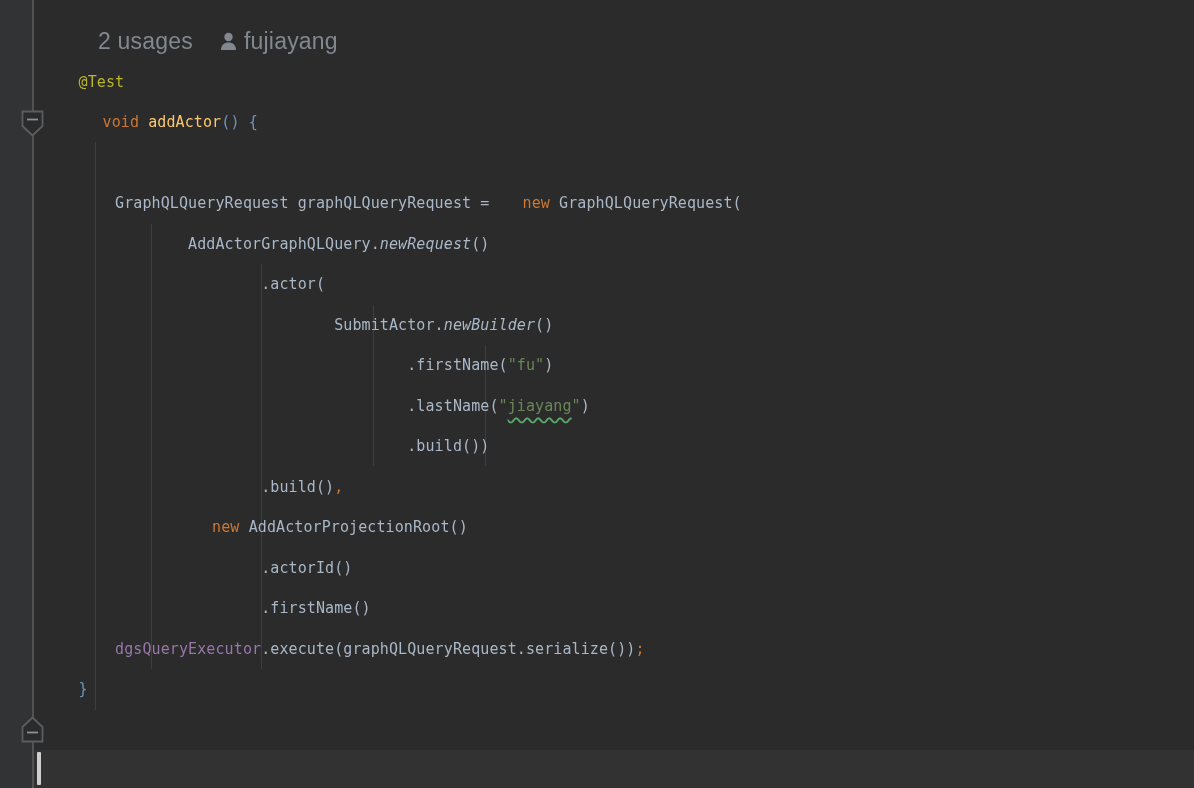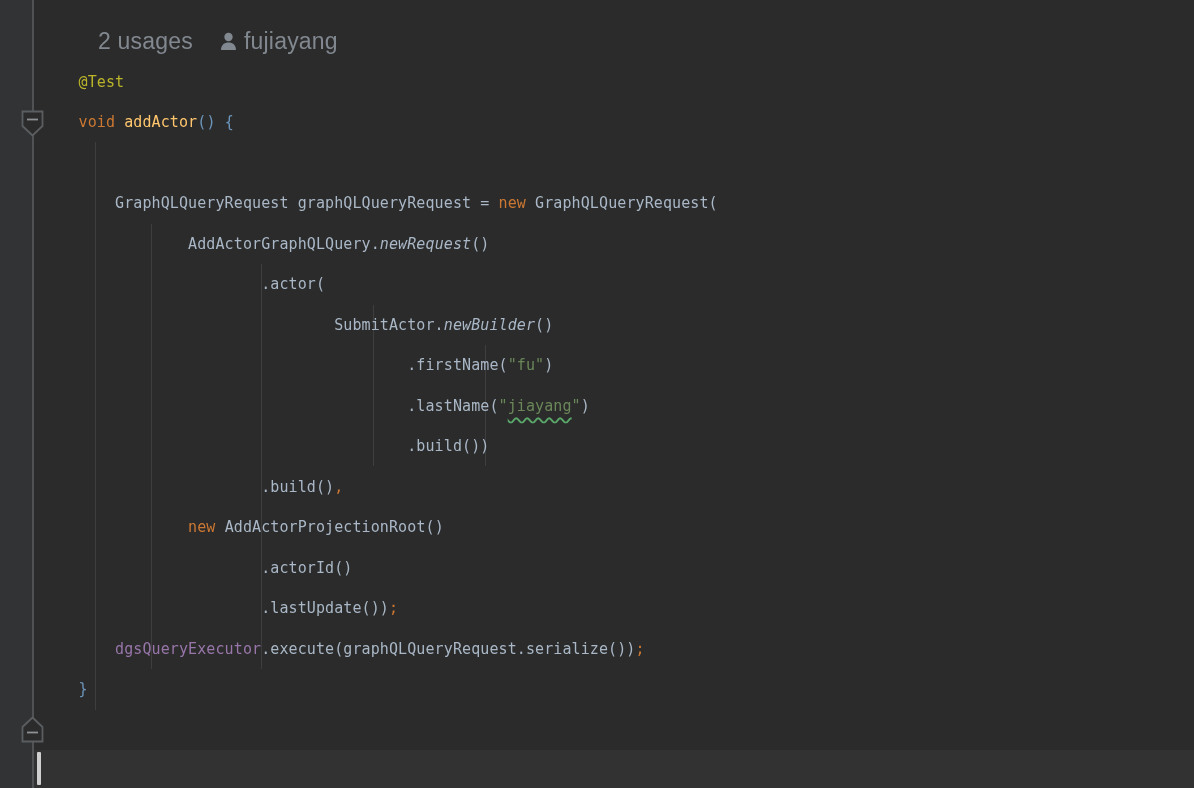--- a/index.html
+++ b/index.html
@@ -43,21 +43,21 @@
     font-size:15px;letter-spacing:0.1px;color:var(--default,#A9B7C6);
   }
   .inlay-line{
     display:flex;align-items:center;padding-left:98px;
     font-family:"Liberation Sans", sans-serif;
     font-size:23px;letter-spacing:0.2px;color:var(--hint,#828890);
     white-space:normal;
   }
   .inlay-line .author{display:flex;align-items:center;margin-left:26px;}
   .inlay-line svg{margin-right:6px;display:block;}
-  .keyword{color:var(--keyword,#CC7832);}
+  .keyword{color:var(--keyword,#CC7832);margin-left:24px;}
   .method_decl{color:var(--method_decl,#FFC66D);}
   .annotation{color:var(--annotation,#BBB529);}
   .string{color:var(--string,#6A8759);}
   .string_typo{
     color:var(--string,#6A8759);
     text-decoration:underline wavy var(--squiggle,#59A869);
     text-decoration-thickness:2px;
     text-underline-offset:6px;
   }
   .field{color:var(--field,#9876AA);}
@@ -106,16 +106,16 @@
     <div class="line"><span>        GraphQLQueryRequest graphQLQueryRequest = </span><span class="keyword">new</span><span> GraphQLQueryRequest(</span></div>
     <div class="line"><span>                AddActorGraphQLQuery.</span><span class="italic">newRequest</span><span>()</span></div>
     <div class="line"><span>                        .actor(</span></div>
     <div class="line"><span>                                SubmitActor.</span><span class="italic">newBuilder</span><span>()</span></div>
     <div class="line"><span>                                        .firstName(</span><span class="string">"fu"</span><span>)</span></div>
     <div class="line"><span>                                        .lastName(</span><span class="string">"</span><span class="string_typo">jiayang</span><span class="string">"</span><span>)</span></div>
     <div class="line"><span>                                        .build())</span></div>
     <div class="line"><span>                        .build()</span><span class="punct">,</span></div>
     <div class="line"><span>                </span><span class="keyword">new</span><span> AddActorProjectionRoot()</span></div>
     <div class="line"><span>                        .actorId()</span></div>
-    <div class="line"><span>                        .lastUpdate())</span><span class="punct">;</span></div>
+    <div class="line"><span>                        .firstName()</span></div>
     <div class="line"><span>        </span><span class="field">dgsQueryExecutor</span><span>.execute(graphQLQueryRequest.serialize())</span><span class="punct">;</span></div>
     <div class="line"><span>    </span><span class="brace">}</span></div>
   </div>
 
 </body></html>

